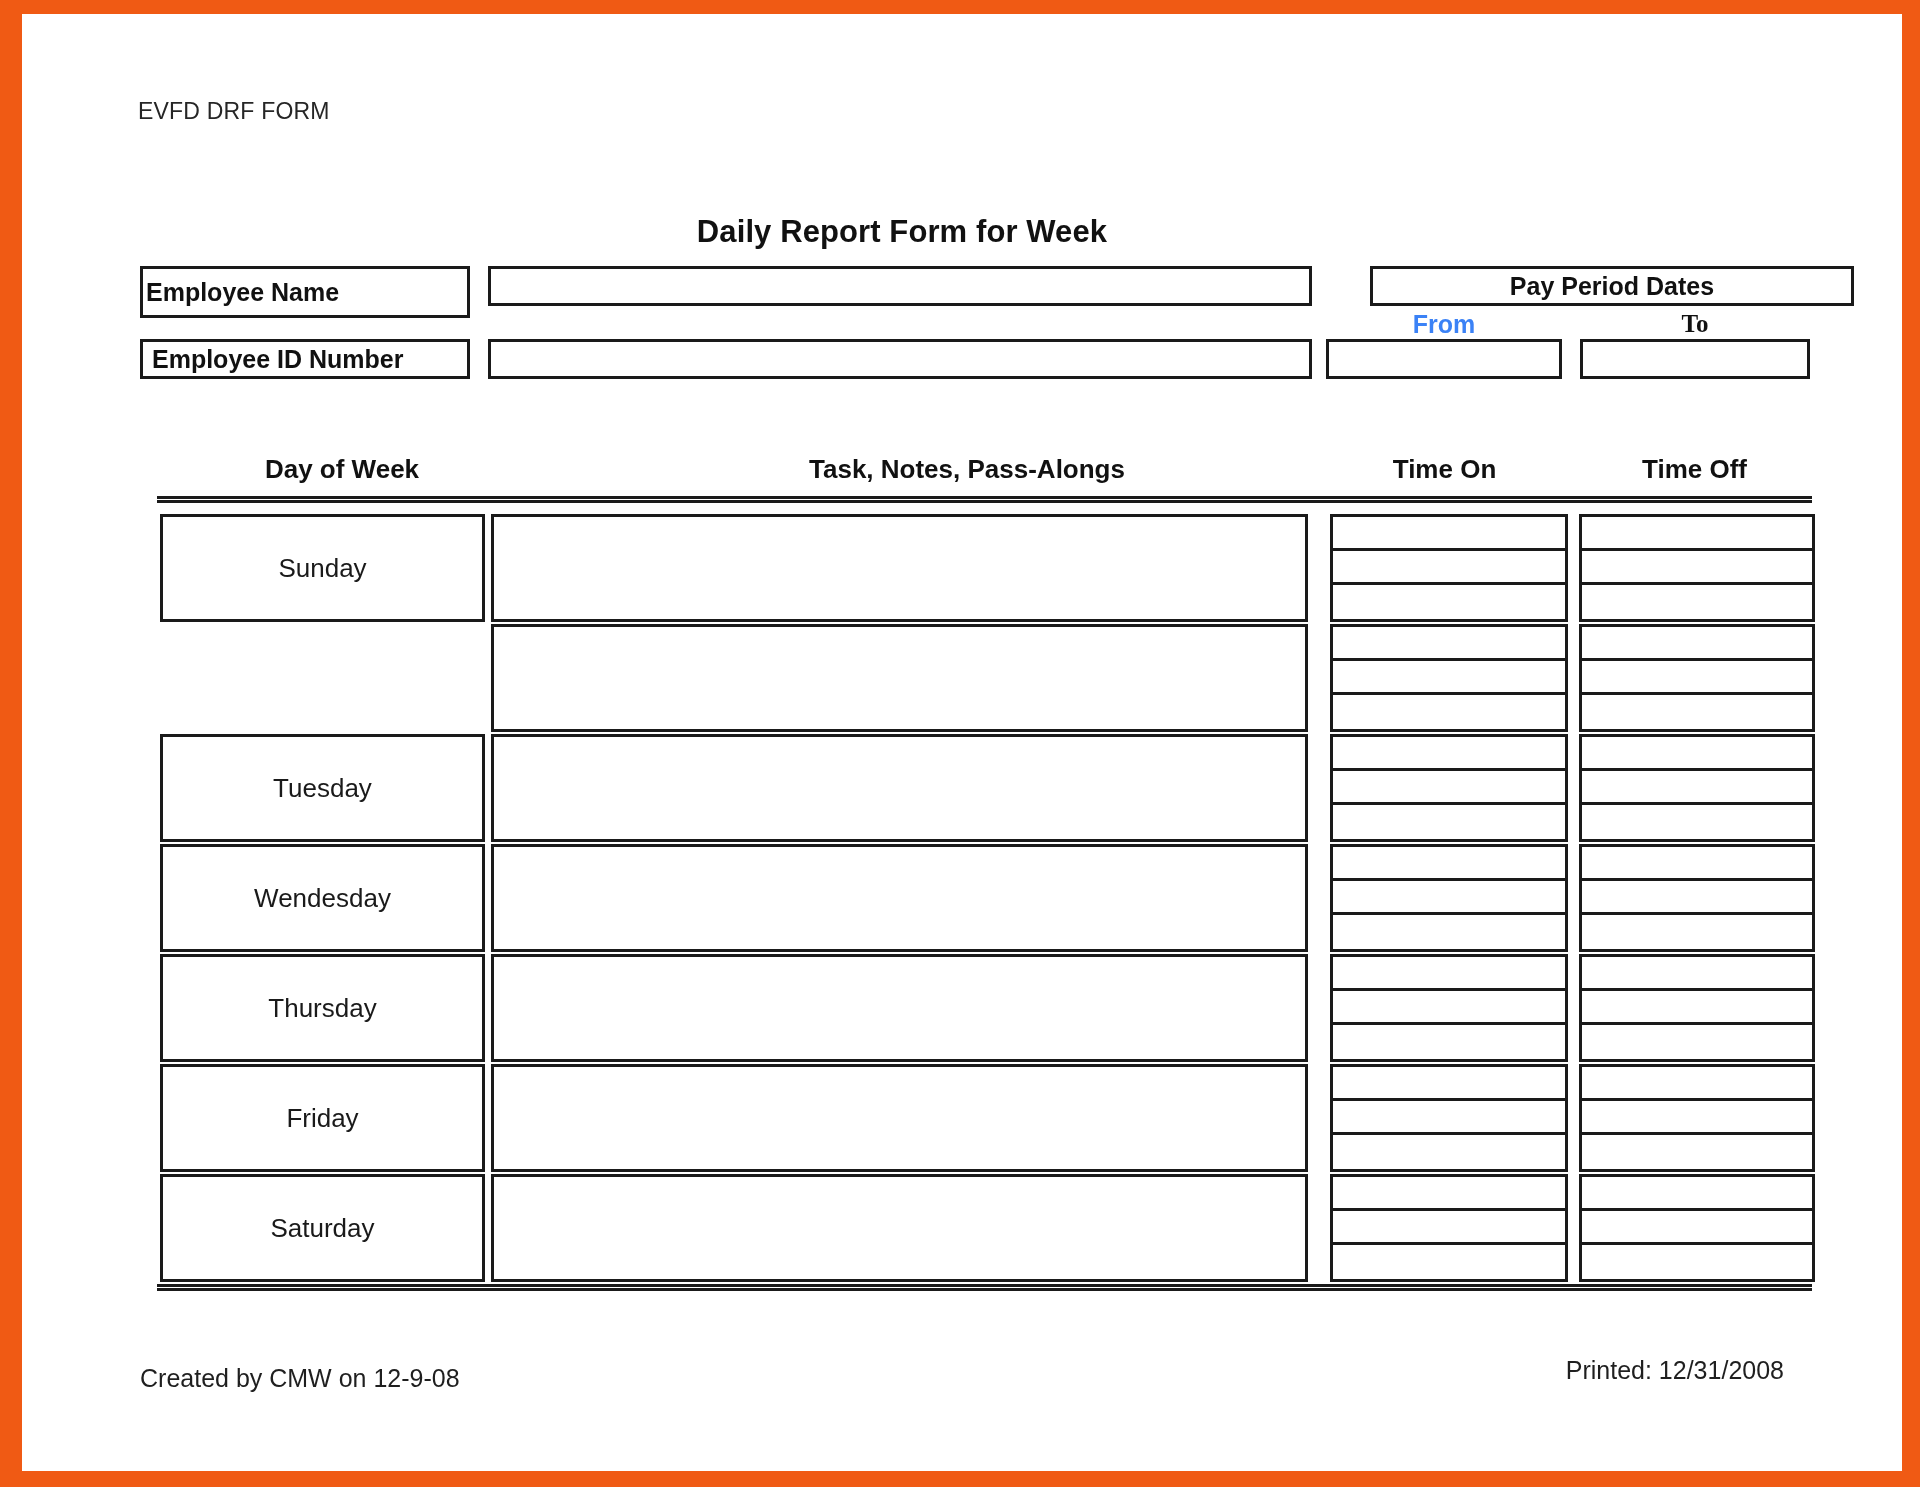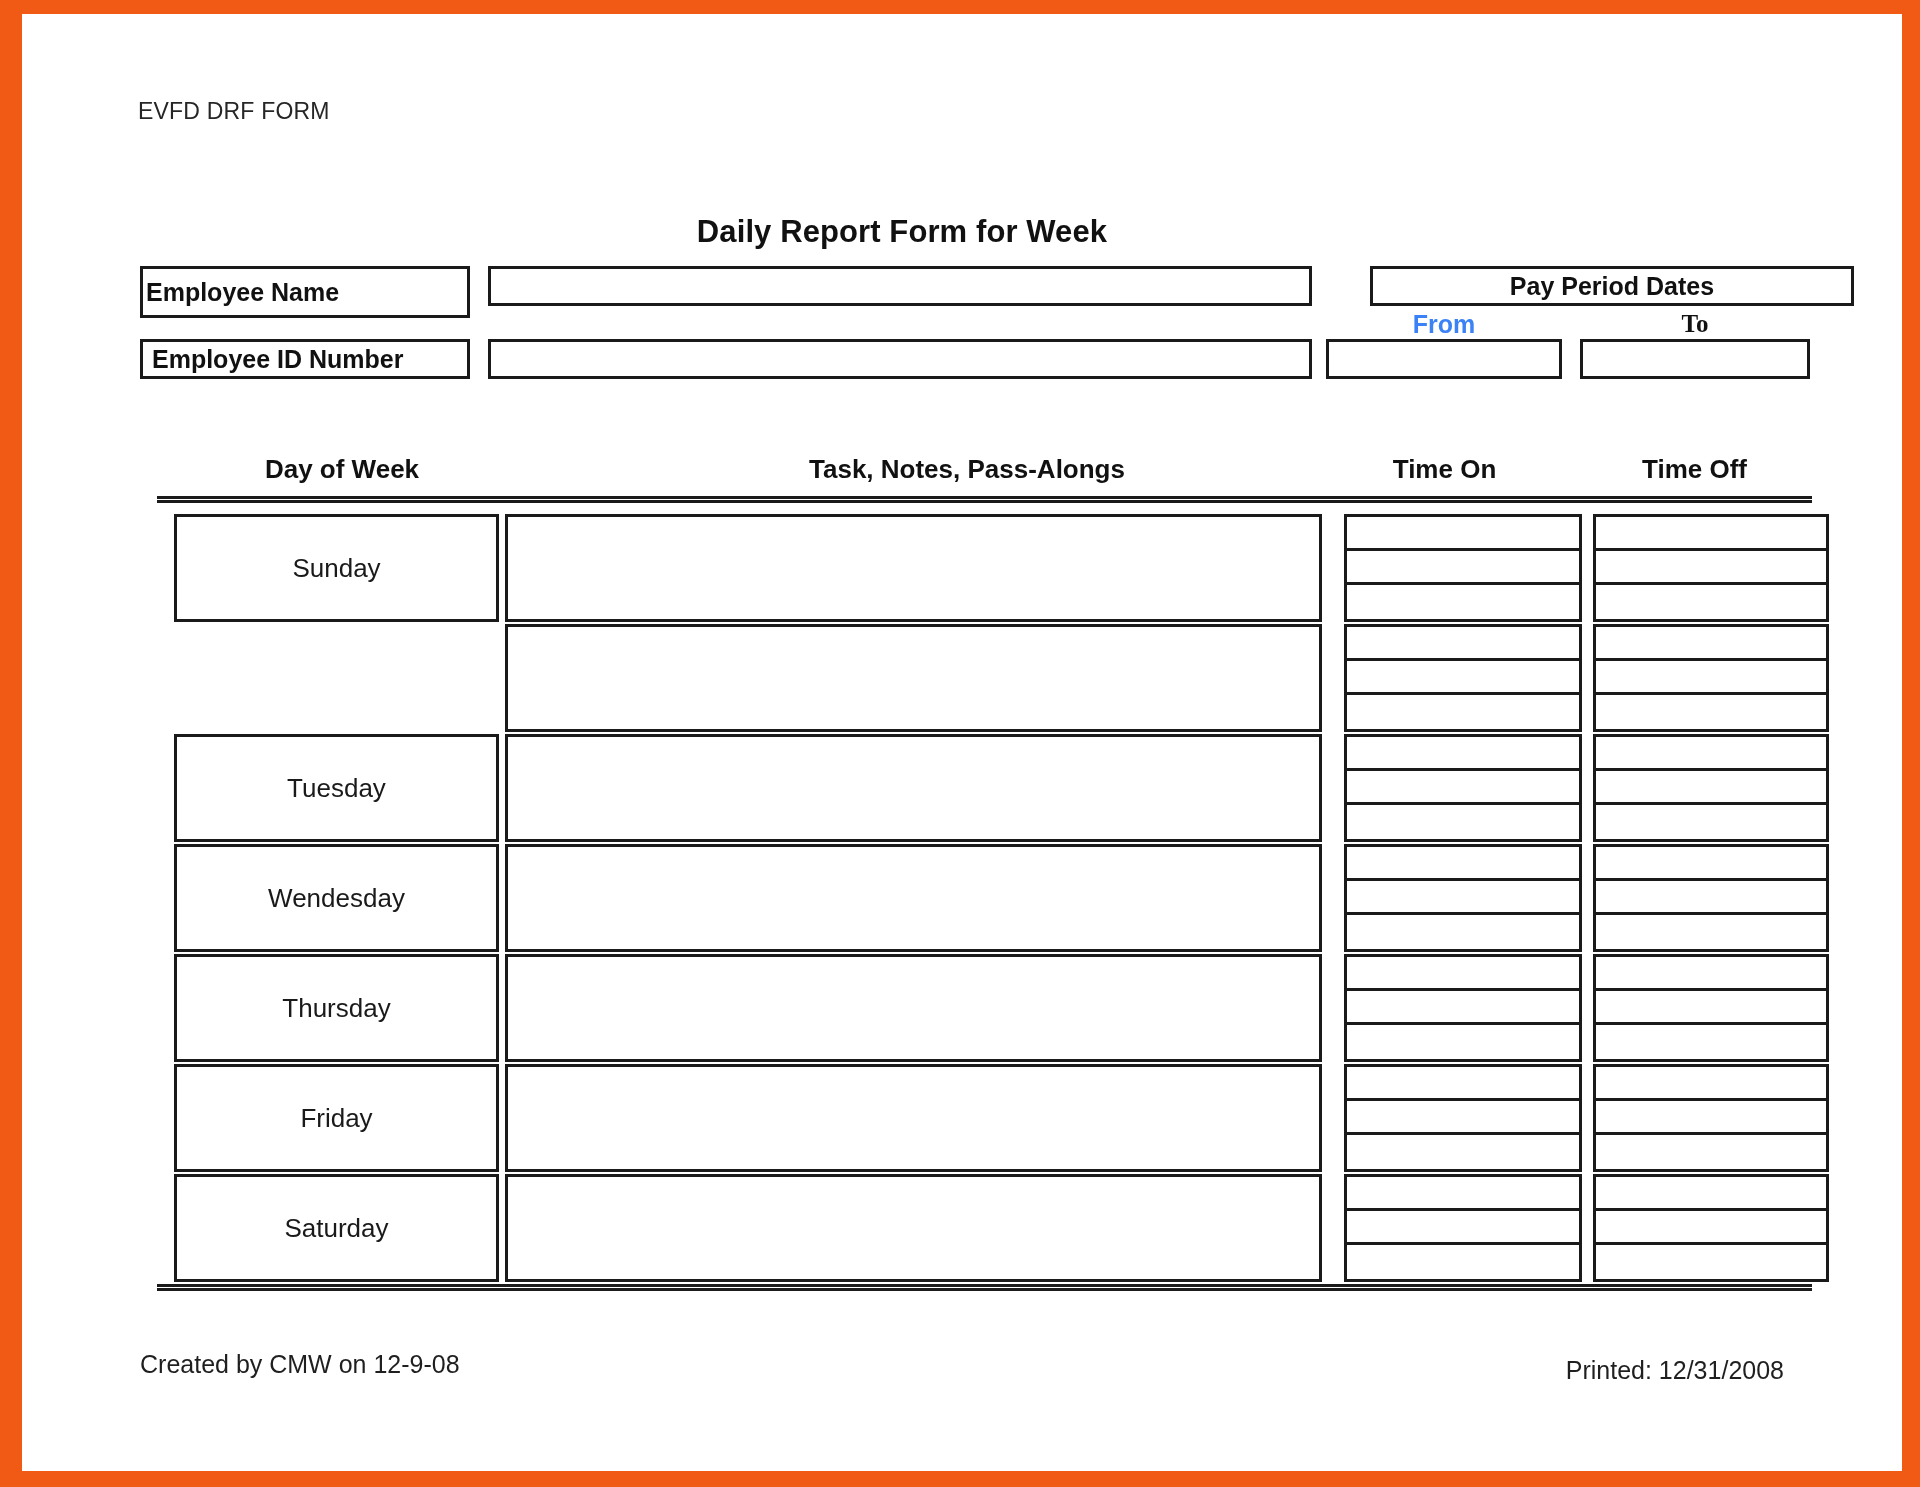--- a/index.html
+++ b/index.html
@@ -194,21 +194,21 @@
     top: 482px;
     width: 1655px;
     height: 7px;
     border-top: 3px solid #1a1a1a;
     border-bottom: 3px solid #1a1a1a;
   }
 
   
   .grid {
     position: absolute;
-    left: 152px;
+    left: 138px;
     top: 500px;
     width: 1655px;
     text-decoration: underline;
   }
   .grid-row {
     position: relative;
     height: 108px;
     margin-bottom: 2px;
   }
   .cell {
@@ -255,21 +255,21 @@
     width: 1655px;
     height: 7px;
     border-top: 3px solid #1a1a1a;
     border-bottom: 3px solid #1a1a1a;
   }
 
   
   .footer-left {
     position: absolute;
     left: 118px;
-    bottom: 92px;
+    bottom: 78px;
     font-size: 25px;
     color: #1f1f1f;
     white-space: nowrap;
   }
   .footer-right {
     position: absolute;
     right: 118px;
     bottom: 86px;
     font-size: 25px;
     color: #1f1f1f;

